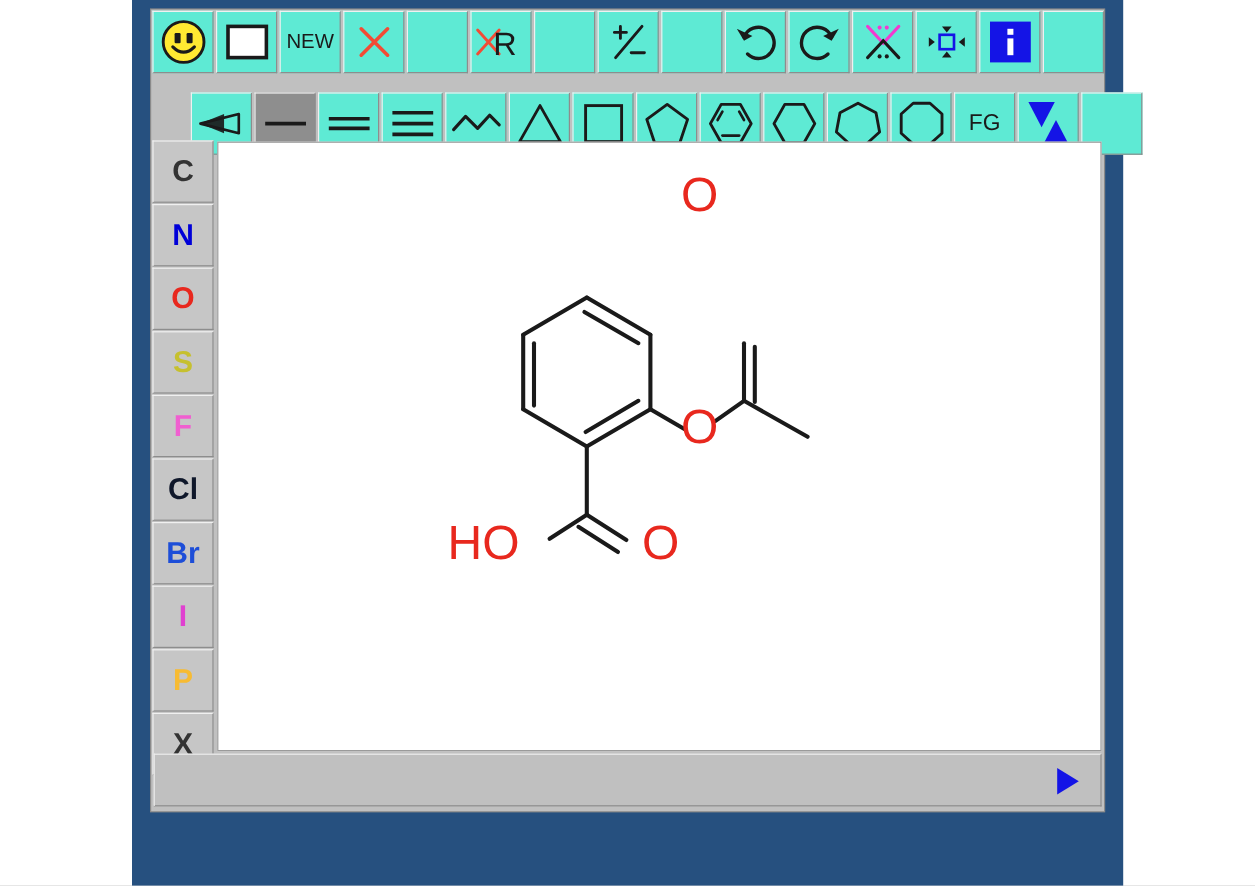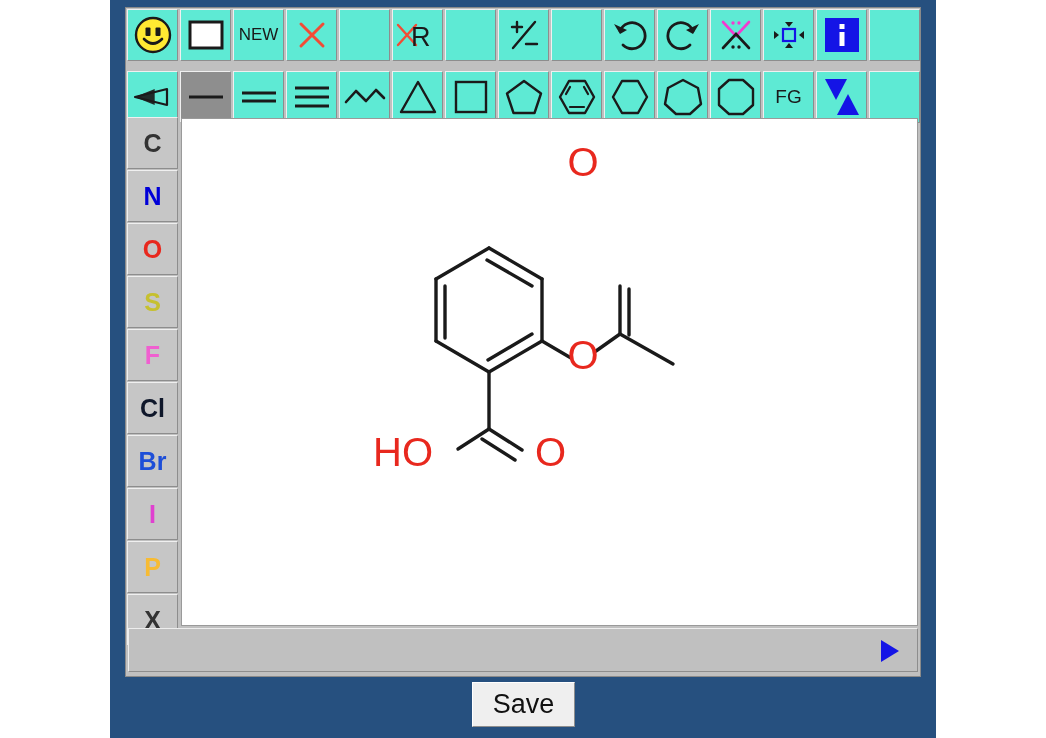--- a/index.html
+++ b/index.html
@@ -14,21 +14,21 @@
   }
   
   #editor{
     position:absolute;left:16px;top:8px;width:794px;height:668px;
     background:#c0c0c0;
     box-shadow:0 0 0 1px #8a8a8a;
   }
   
   .tbrow{position:absolute;left:0;height:54px;display:flex;}
   #tbrow1{top:0;left:0;}
-  #tbrow2{top:62px;left:0;}
+  #tbrow2{top:68px;left:0;padding-left:32px;}
   .tbtn{
     width:51px;height:52px;margin:1px;
     background:#5eead4;
     border-top:1px solid #f0f0f0;
     border-left:1px solid #f0f0f0;
     border-right:1px solid #8d8d8d;
     border-bottom:1px solid #8d8d8d;
     display:flex;align-items:center;justify-content:center;
     box-sizing:border-box;
     position:relative;
@@ -354,15 +354,14 @@
 
     <div id="statusbar">
       <span></span>
       <svg id="playbtn" viewBox="0 0 22 24">
         <path d="M2 1 L20 12 L2 23 Z" fill="#1414e6"></path>
       </svg>
     </div>
 
   </div>
 
-  <div id="savebtn">Save</div>
 
 </div>
 
 </body></html>

